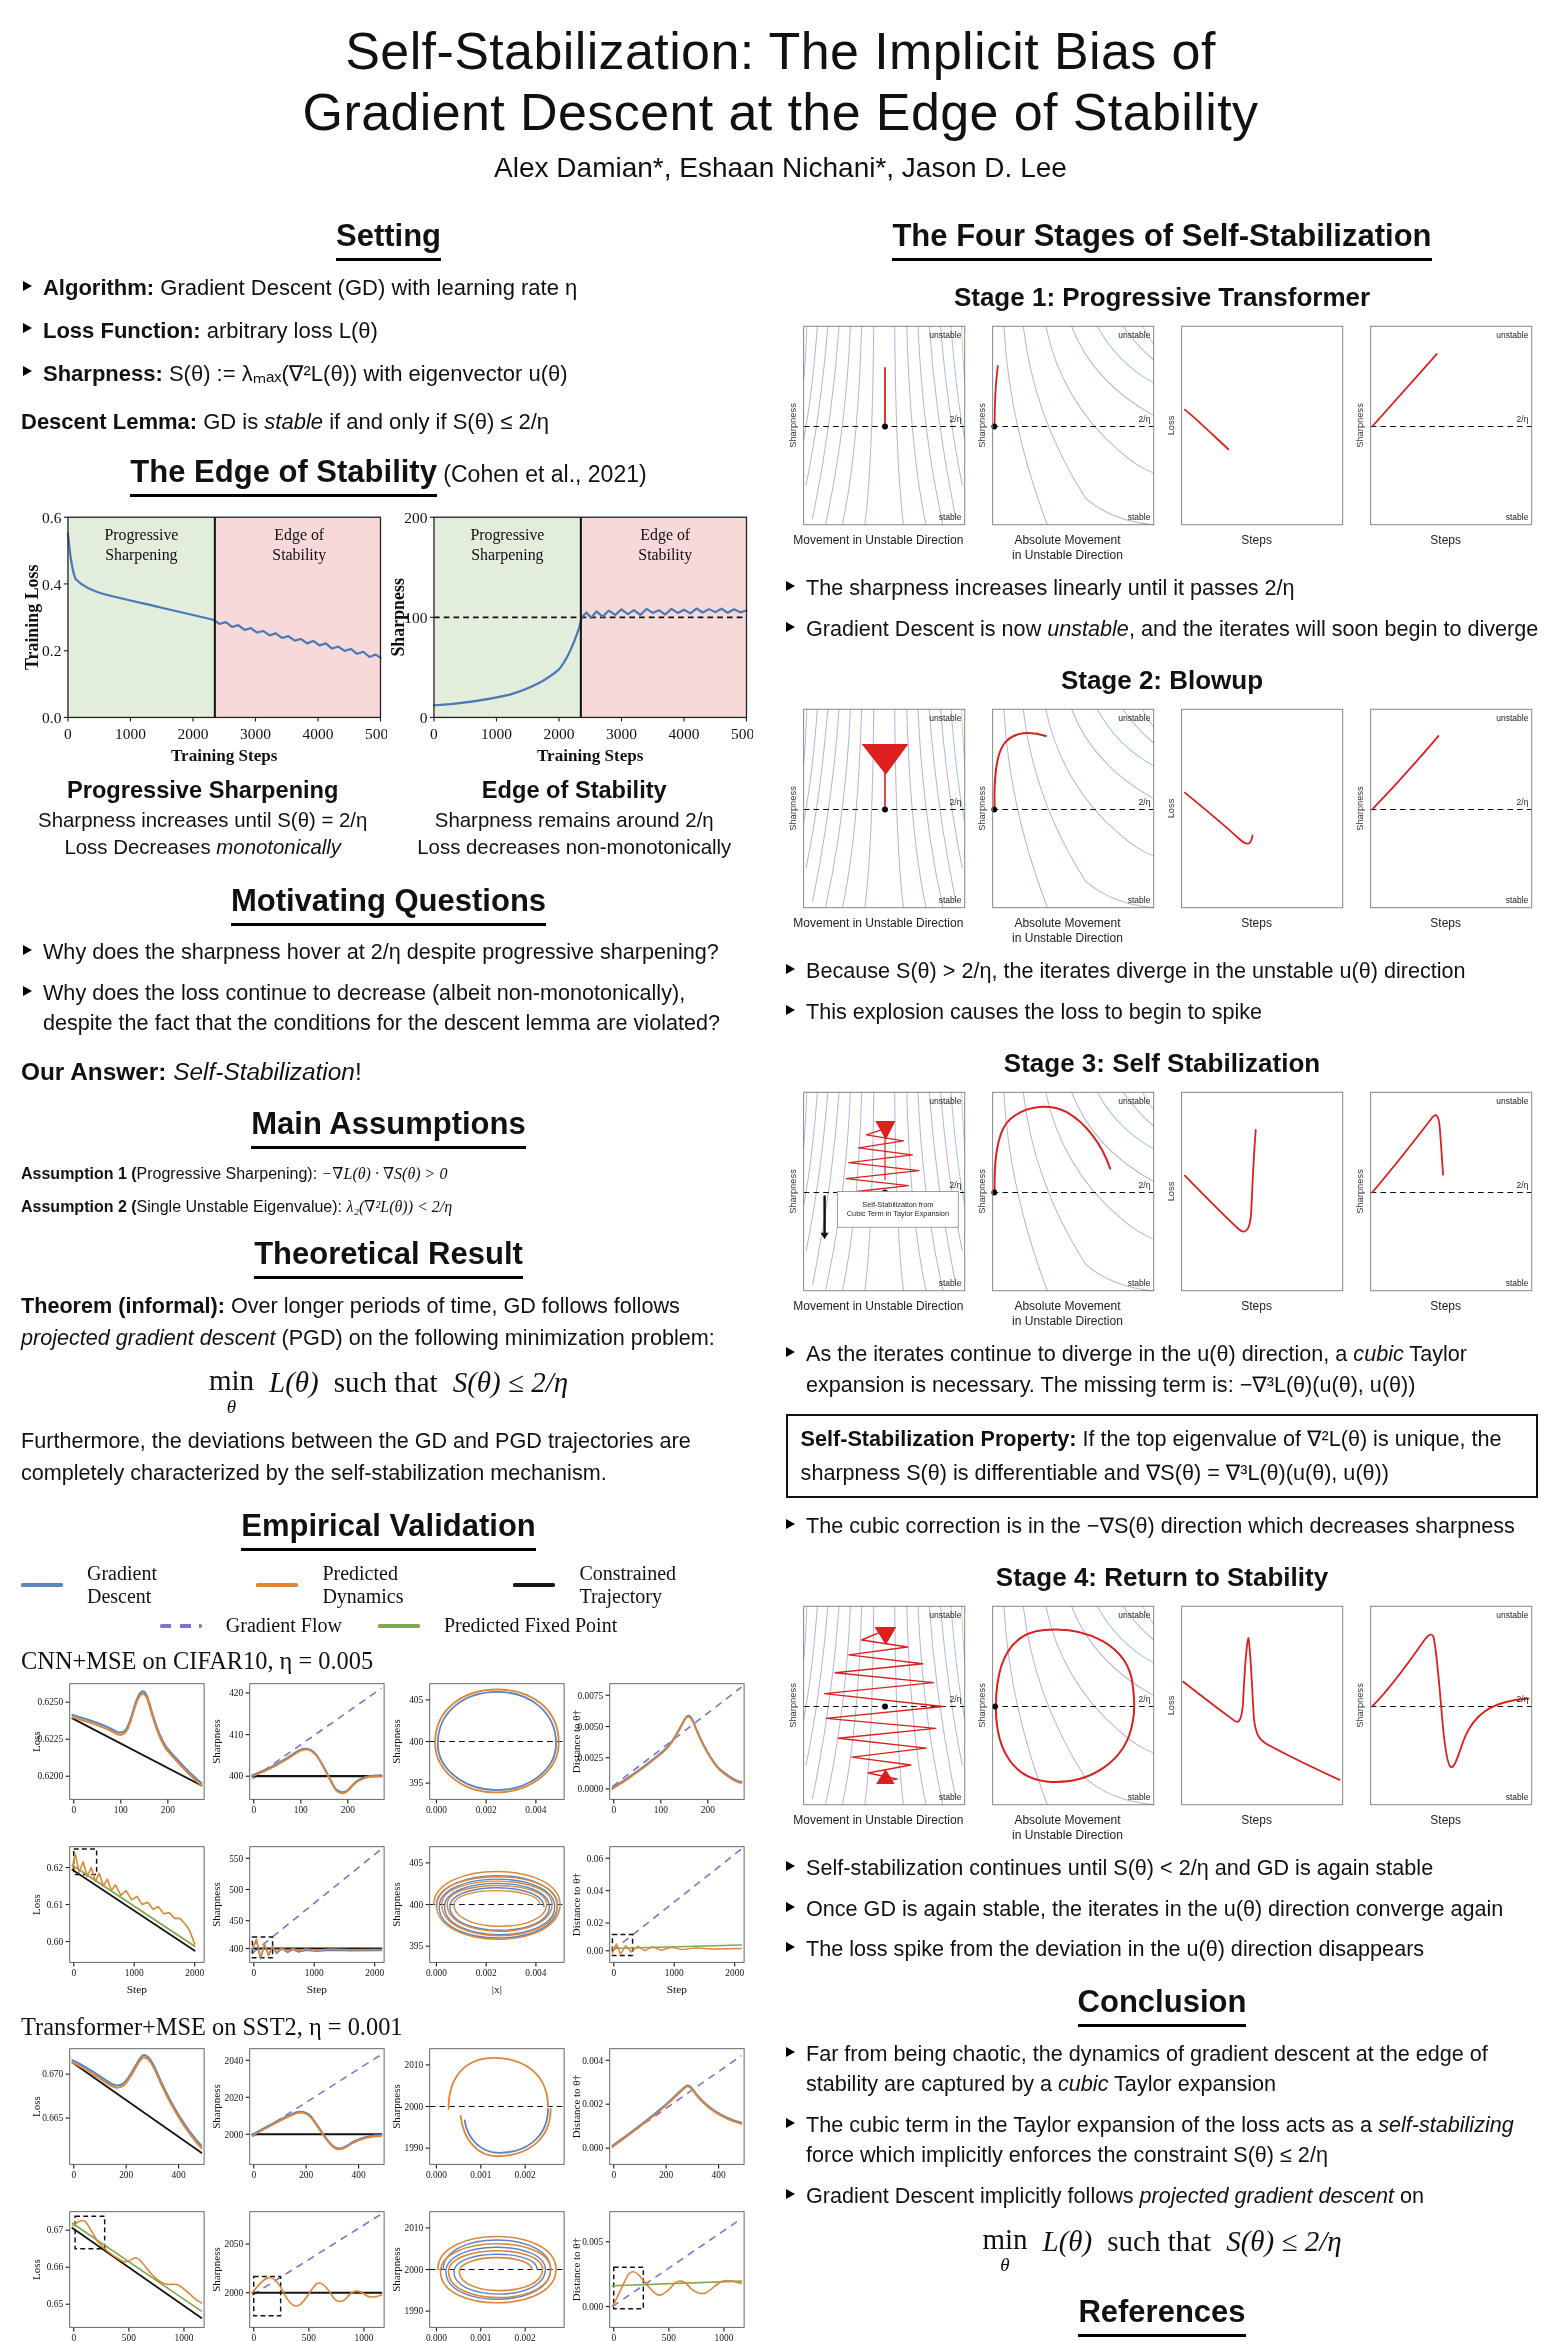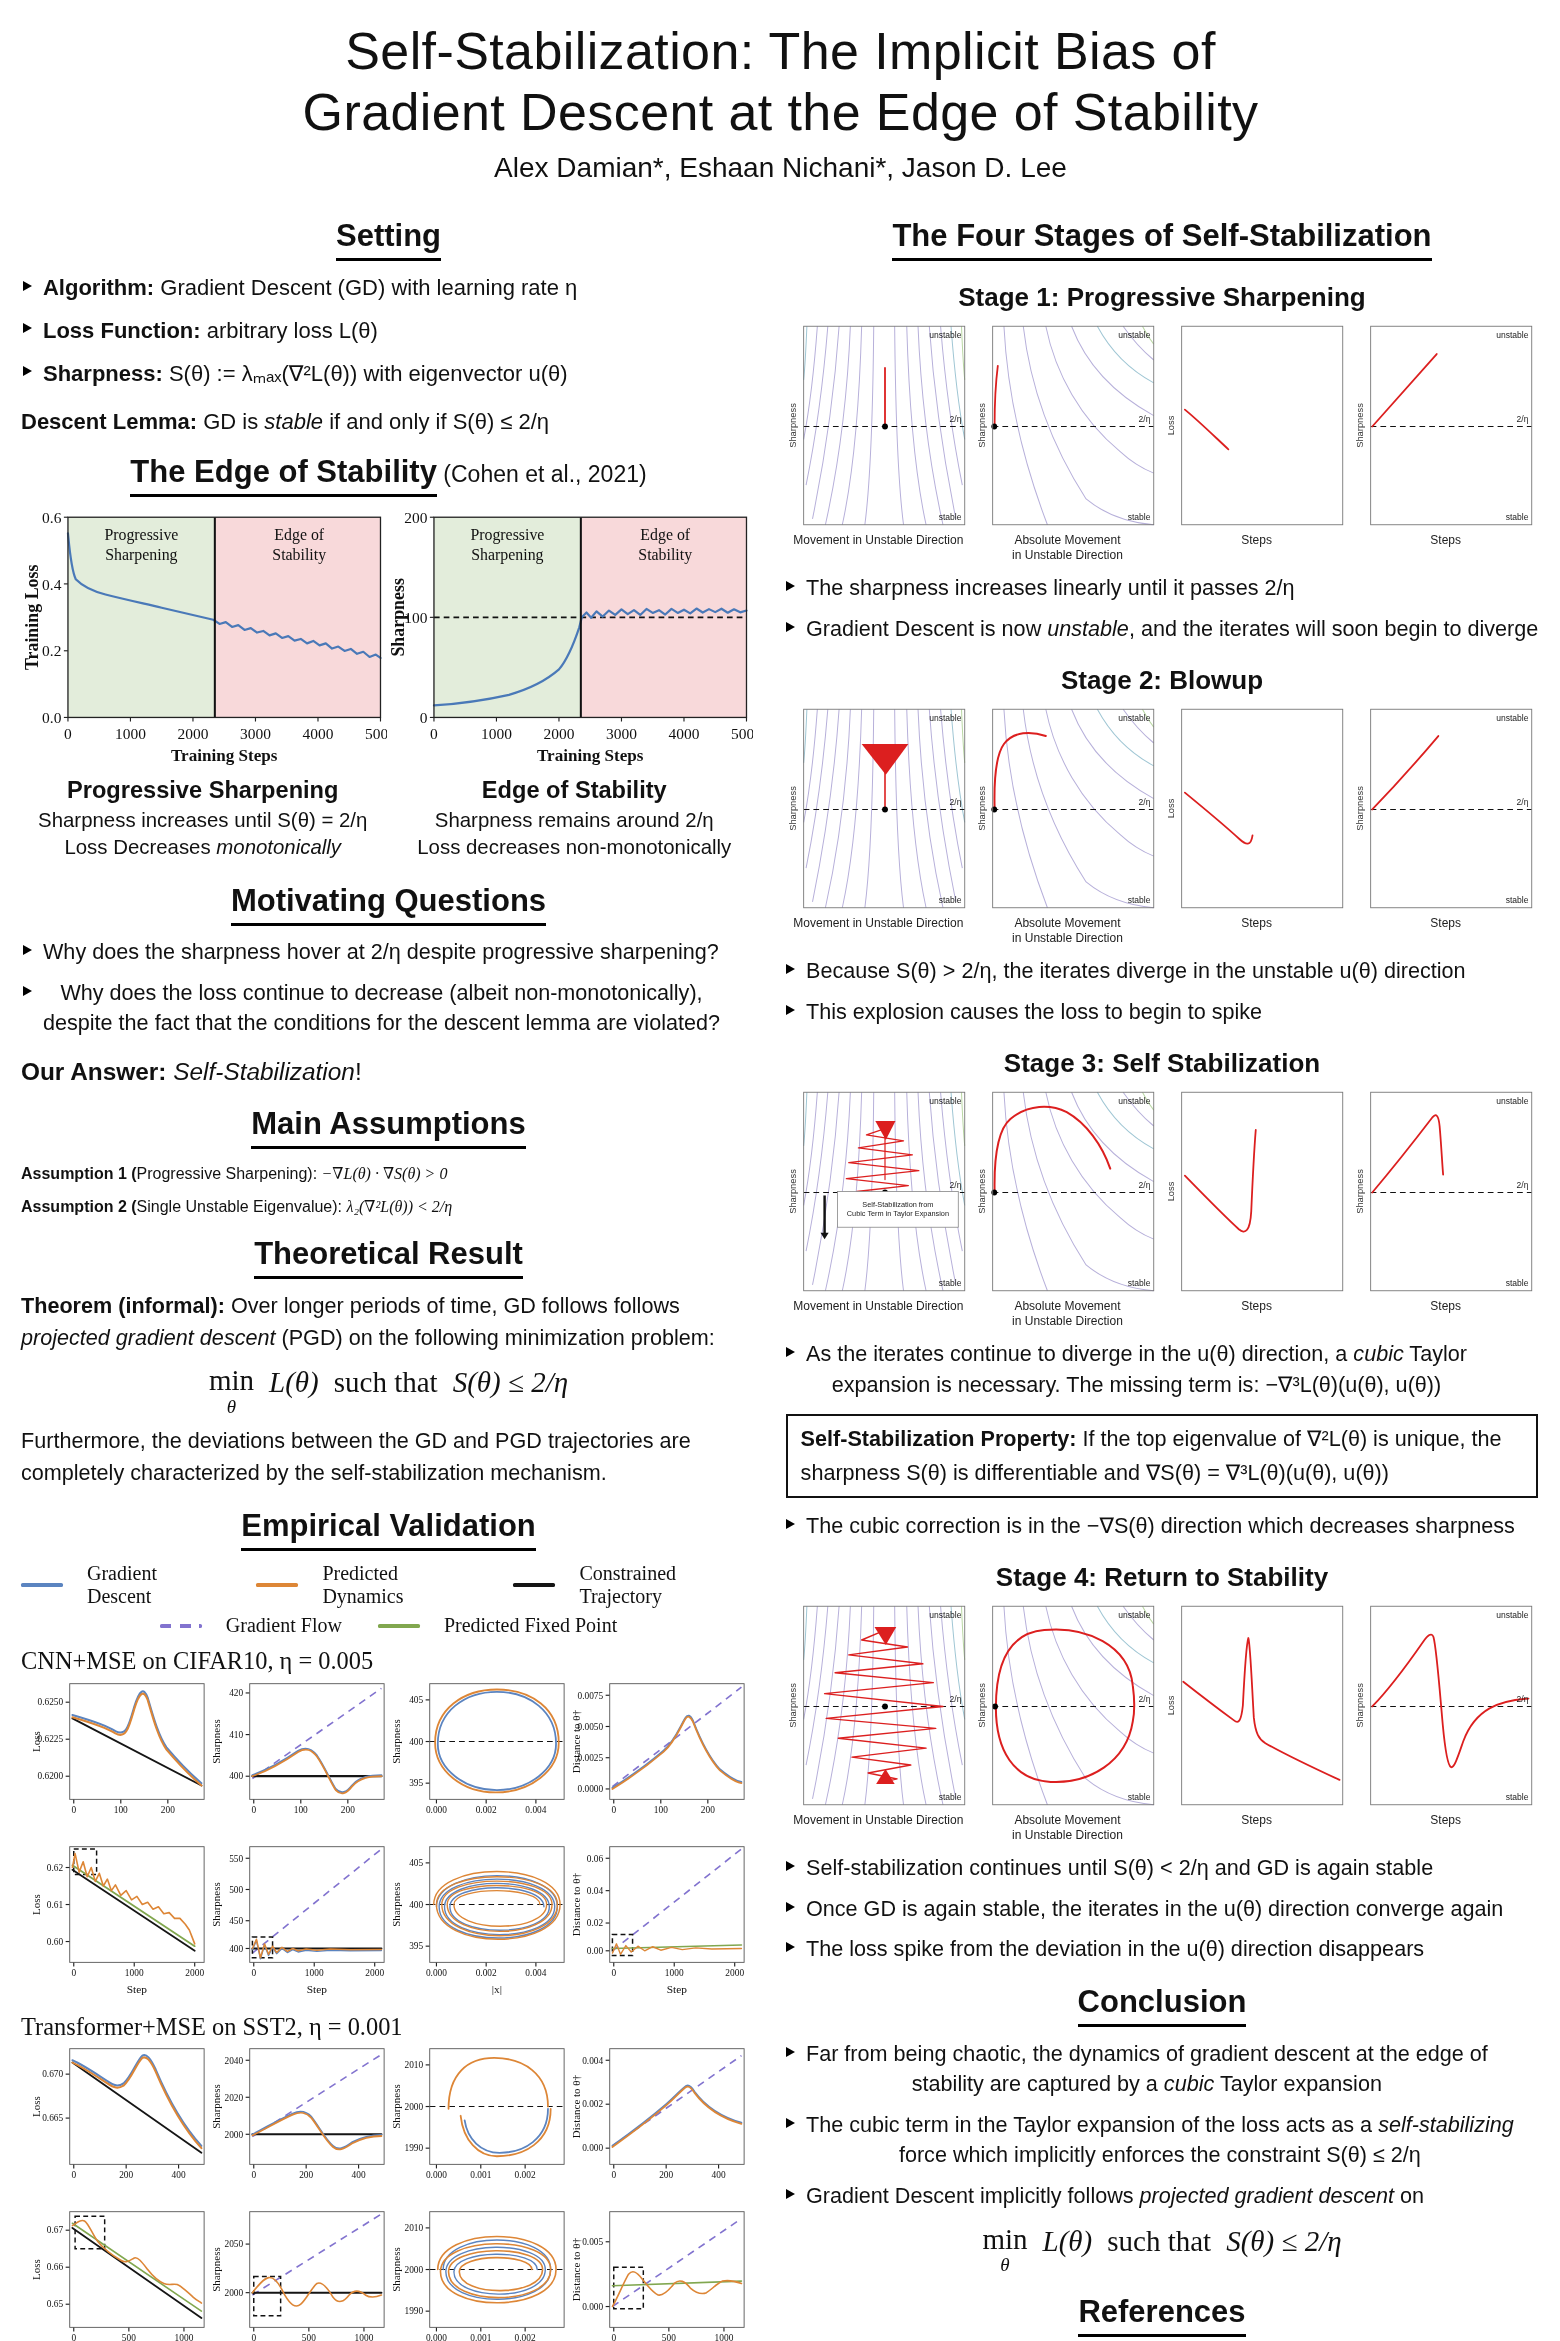--- a/index.html
+++ b/index.html
@@ -8,21 +8,21 @@
   .it{font-style:italic;}
   .b{font-weight:700;}
   .title{font-size:52px;font-weight:400;text-align:center;line-height:1.18;margin-top:21px;letter-spacing:0.4px;}
   .authors{font-size:28px;text-align:center;margin-top:8.1px;}
   .cols{display:flex;gap:28px;padding:14.7px 21px 0;}
   .colL{width:735px;flex:none;}
   .colR{flex:1;min-width:0;}
   .sec{font-size:31px;font-weight:700;text-align:center;margin:19.6px 0 11.4px;}
   .sec .u{border-bottom:3.3px solid #000;padding-bottom:4px;display:inline-block;}
   .cite{font-weight:400;font-size:23px;}
-  .bul{display:flex;align-items:flex-start;margin:11.4px 0;font-size:22px;line-height:1.42;text-align:center;}
+  .bul{display:flex;align-items:flex-start;margin:11.4px 0;font-size:22px;line-height:1.42;}
   .bul.sm{font-size:21.6px;margin:9.8px 0;}
   .tri{width:0;height:0;border-left:9px solid #000;border-top:5.7px solid transparent;border-bottom:5.7px solid transparent;margin:8.1px 11.4px 0 1.6px;flex:none;}
   .lemma{font-size:22px;margin:19.6px 0 4.9px;}
   .chartrow{display:flex;justify-content:center;gap:3.3px;margin-top:3.3px;}
   .twocol{display:flex;gap:8.1px;text-align:center;margin-top:6.5px;}
   .twocol>div{flex:1;}
   .tc-title{font-size:23.6px;font-weight:700;margin-bottom:4.9px;}
   .tc-line{font-size:20.4px;margin:4.1px 0;}
   .ans{font-size:24.4px;margin:19.6px 0 3.3px;}
   .assump{font-size:16px;margin:14.7px 0;}
@@ -605,21 +605,21 @@
             <text x="13" y="79" text-anchor="middle" font-size="13.5" fill="#111" font-family="&quot;Liberation Serif&quot;,&quot;DejaVu Serif&quot;,serif" font-weight="400" transform="rotate(-90 13 79)">Distance to θ†</text>
             <text x="132.5" y="188" text-anchor="middle" font-size="14" fill="#111" font-family="&quot;Liberation Serif&quot;,&quot;DejaVu Serif&quot;,serif" font-weight="400">Step</text>
             <rect x="50" y="8" width="165" height="142" fill="none" stroke="#555" stroke-width="1.1"></rect>
           </svg></div>
     </div>
   </div>
 
   <div class="colR">
     <div class="sec"><span class="u">The Four Stages of Self-Stabilization</span></div>
 
-    <div class="stage-title">Stage 1: Progressive Sharpening</div>
+    <div class="stage-title">Stage 1: Progressive Transformer</div>
     <div class="panels">
       <div class="panel chart"><svg width="181" height="205" viewBox="0 0 222 252">
             <g transform="translate(19,4) scale(1.98,2.44)">
               <use href="#cA"></use>
             </g>
             <line x1="19" y1="127.22" x2="217" y2="127.22" stroke="#111" stroke-width="1.4" stroke-dasharray="7 5"></line>
             <g transform="translate(19,4) scale(1.98,2.44)">
               <path d="M50.5,21 L50.5,50" fill="none" stroke="#dc1f1f" stroke-width="1.8" stroke-linejoin="round" stroke-linecap="round" vector-effect="non-scaling-stroke"></path>
             </g>
             <circle cx="118.99" cy="127.22" r="3.6" fill="#000"></circle>

